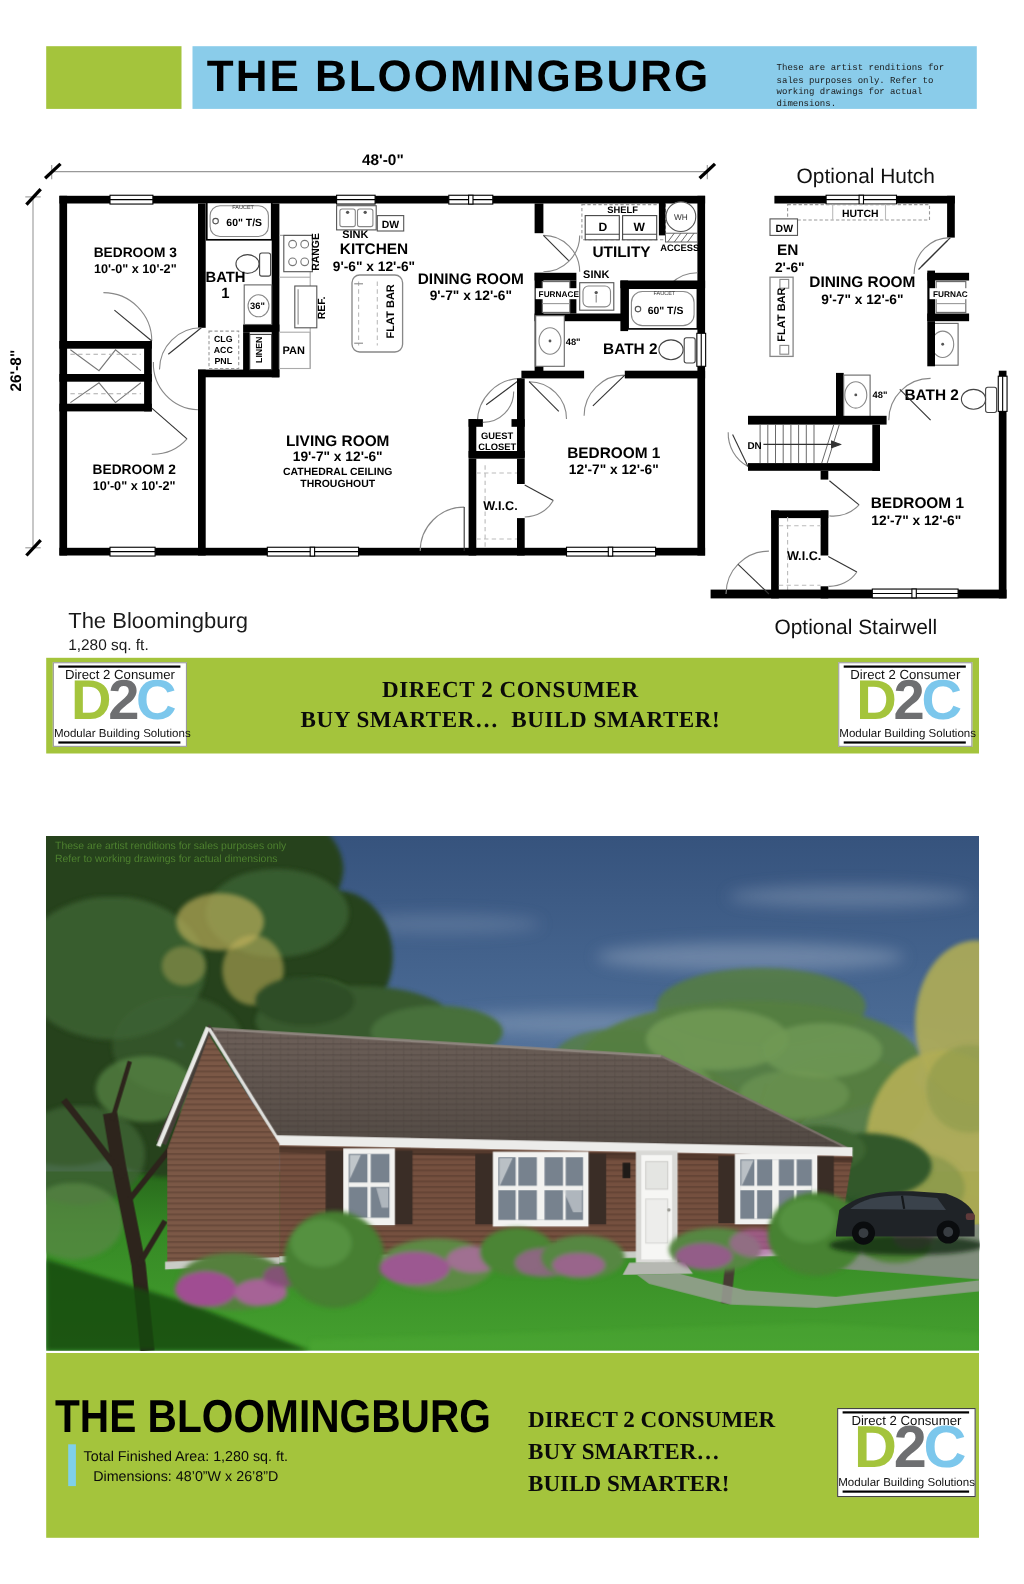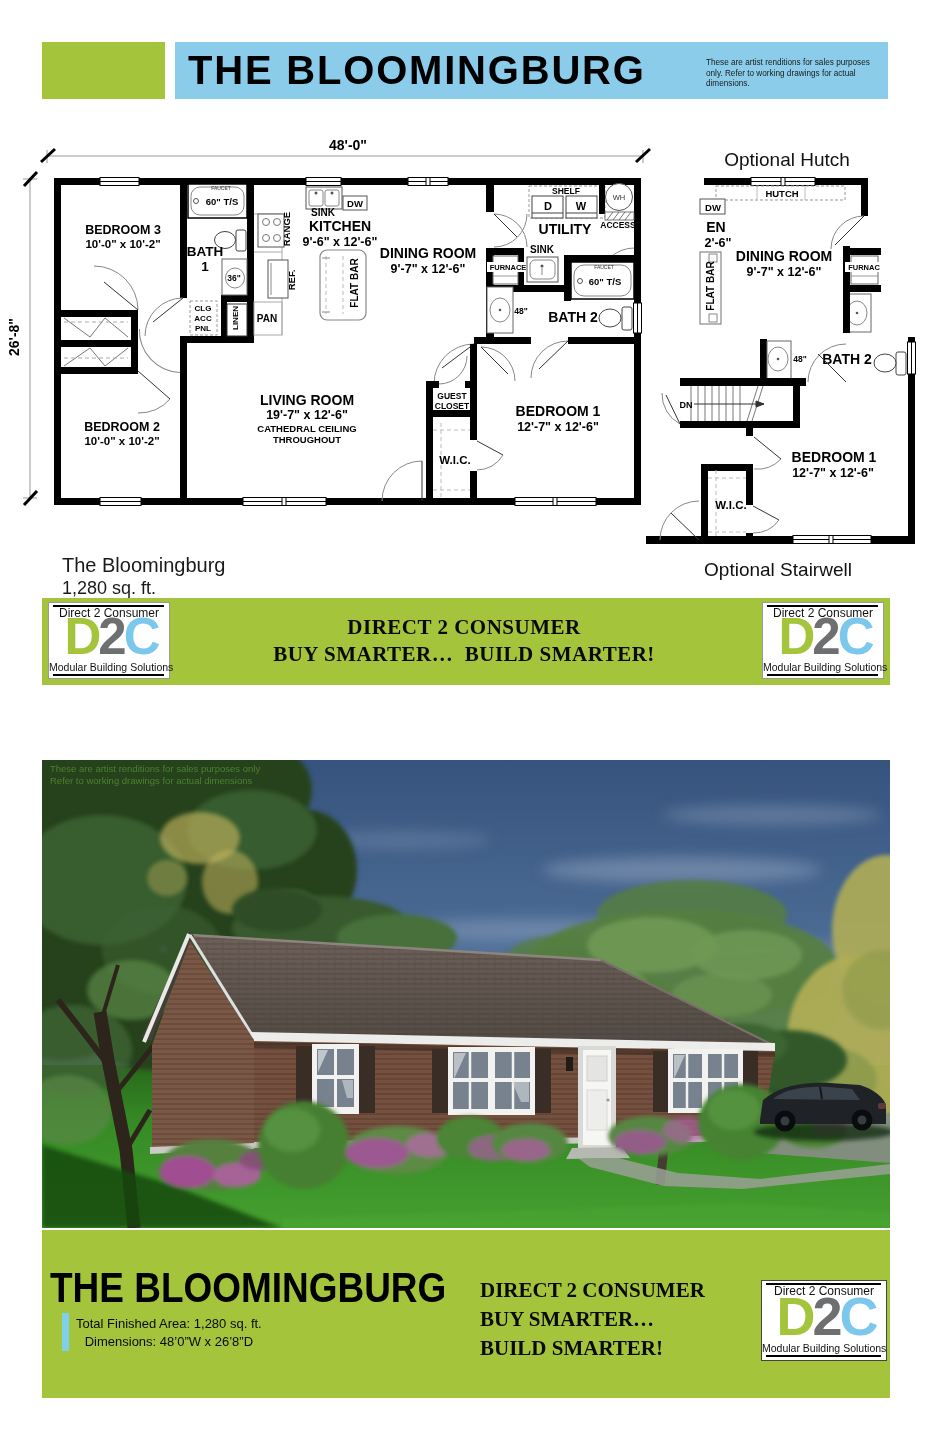--- a/index.html
+++ b/index.html
@@ -14,21 +14,21 @@
 </style>
 </head>
 <body>
 
 <div class="abs" style="left:42px;top:42px;width:123px;height:57px;background:#a4c43c;"></div>
 
 <div class="abs" style="left:175px;top:42px;width:713px;height:57px;background:#8accea;"></div>
 
 <div class="abs" style="left:188px;top:48px;width:500px;font-weight:bold;font-size:40px;letter-spacing:1.8px;color:#000;">THE BLOOMINGBURG</div>
 
-<div class="abs" style="left:706px;top:58px;width:178px;font-size:8.2px;line-height:10.5px;color:#1a1a1a;">These are artist renditions for sales purposes only. Refer to working drawings for actual dimensions.</div>
+<div class="abs" style="left:706px;top:58px;width:178px;font-size:8.2px;line-height:10.5px;color:#1a1a1a;font-family:Liberation Mono, monospace;">These are artist renditions for sales purposes only. Refer to working drawings for actual dimensions.</div>
 
 <svg class="abs" style="left:0;top:130px;" width="931" height="460" viewBox="0 130 931 460">
 
 <g stroke="#999" stroke-width="1" fill="none">
 <line x1="47" y1="156" x2="643" y2="156"></line>
 <line x1="47" y1="163" x2="47" y2="150"></line>
       <line x1="643" y1="163" x2="643" y2="150"></line>
 </g>
 <g stroke="#000" stroke-width="3">
       <line x1="41" y1="162" x2="55" y2="149"></line>
@@ -573,21 +573,21 @@
       <rect x="829" y="535.5" width="4" height="8" fill="#fff" stroke="#000" stroke-width="1"></rect>
     </g>
 
 <text x="834" y="462" class="t rm" style="font-size:14px">BEDROOM 1</text>
 <text x="833" y="477" class="t dim" style="font-size:12.5px">12'-7" x 12'-6"</text>
 
 <text x="778" y="576" class="t" style="font-size:19px;fill:#111">Optional Stairwell</text>
 </svg>
 
 <div class="abs" style="left:62px;top:554px;font-size:20px;color:#1a1a1a;">The Bloomingburg</div>
-<div class="abs" style="left:62px;top:578px;font-size:18px;color:#1a1a1a;">1,280 sq. ft.</div>
+<div class="abs" style="left:62px;top:578px;font-size:14px;color:#1a1a1a;">1,280 sq. ft.</div>
 
 <div class="abs" style="left:42px;top:598px;width:848px;height:87px;background:#a4c43c;"></div>
 
 <div class="abs" style="left:232px;top:614px;width:464px;text-align:center;font-family:'Liberation Serif',serif;font-weight:bold;font-size:21px;line-height:27px;color:#0a0a0a;letter-spacing:0.5px;">DIRECT 2 CONSUMER<br>BUY SMARTER…&nbsp; BUILD SMARTER!</div>
 
 <div class="abs" style="left:48px;top:602px;width:120px;height:75px;background:#fff;border:1px solid #999;">
 <div class="abs" style="left:4px;top:2px;width:111px;height:2px;background:#000;"></div>
 <div class="abs" style="left:0;top:3px;width:100%;text-align:center;font-size:12px;color:#111;white-space:nowrap;">Direct 2 Consumer</div>
 <div class="abs" style="left:2px;top:8px;width:100%;text-align:center;font-weight:bold;font-size:51px;line-height:51px;letter-spacing:-3px;"><span style="color:#a4c43c;">D</span><span style="color:#6e6f71;">2</span><span style="color:#7cc7ec;">C</span></div>
 <div class="abs" style="left:0;top:58px;width:100%;text-align:center;font-size:10.5px;color:#111;white-space:nowrap;">Modular Building Solutions</div>

